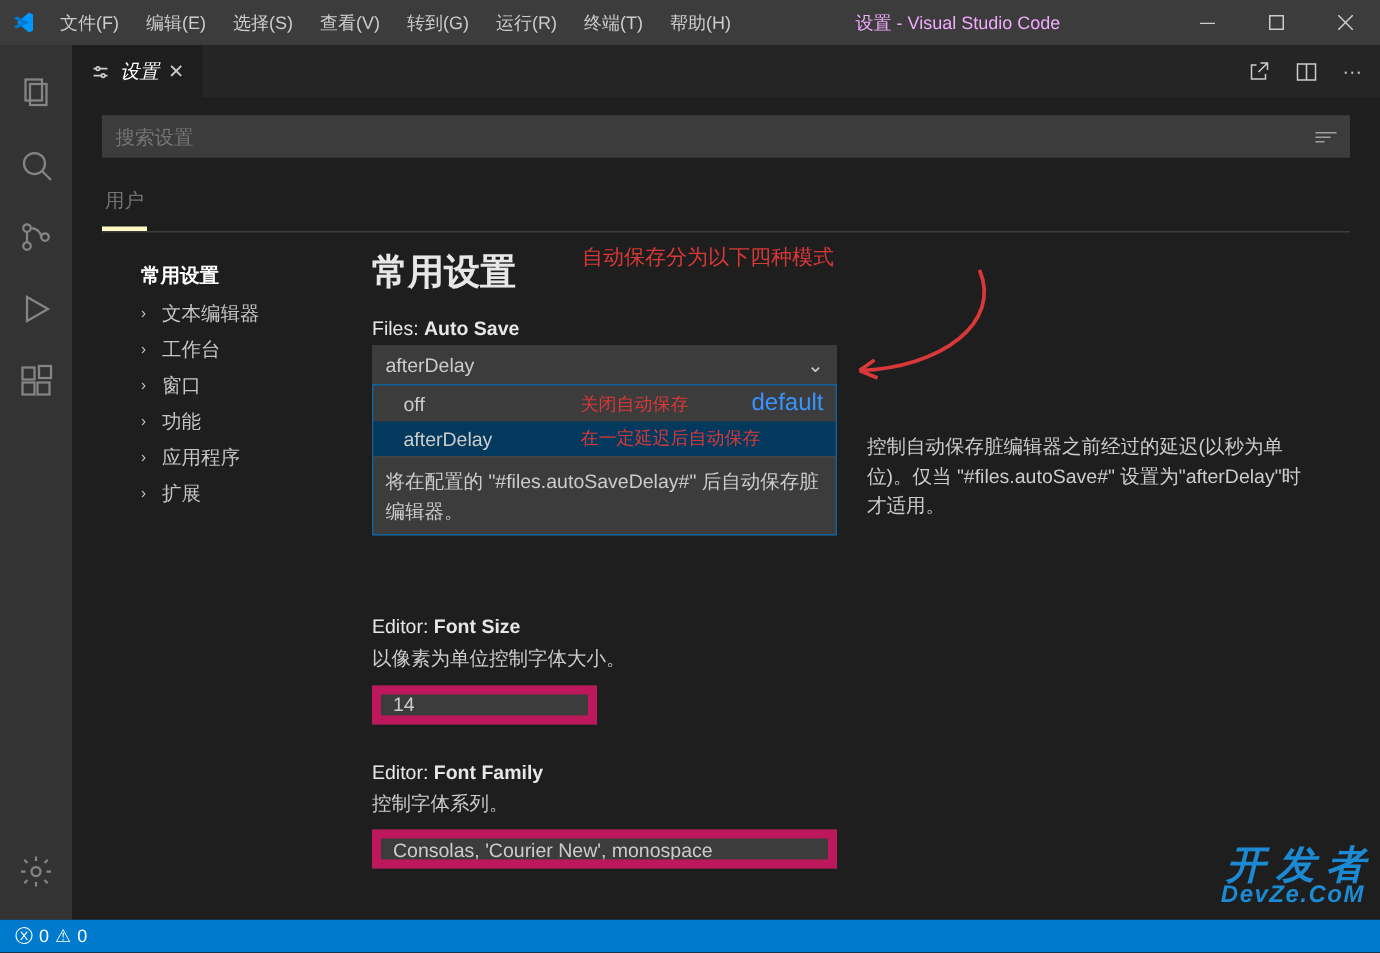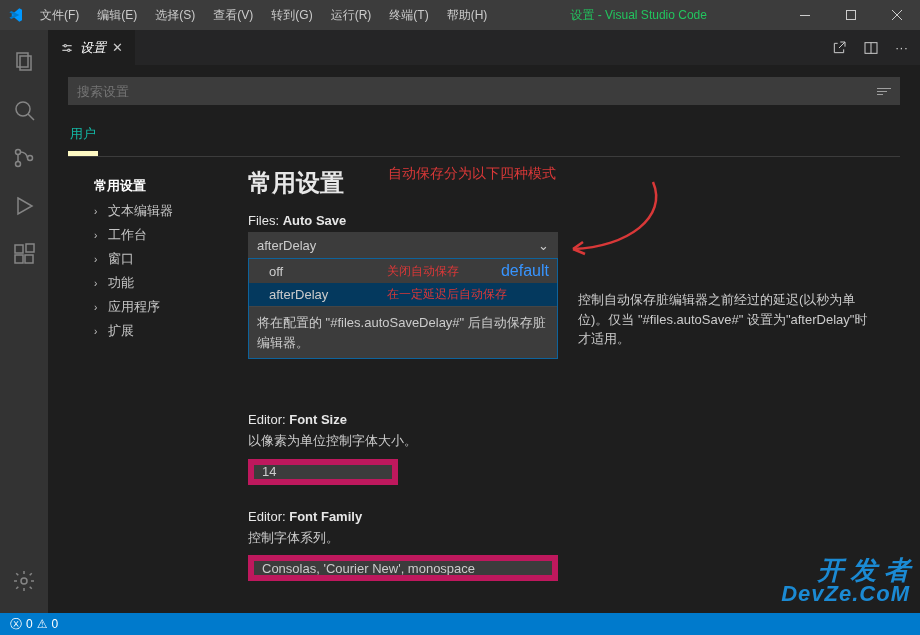--- a/index.html
+++ b/index.html
@@ -1,39 +1,39 @@
 <!DOCTYPE html>
 <html><head>
 <meta charset="utf-8">
 <style>
 * { margin: 0; padding: 0; box-sizing: border-box; font-family: "Segoe UI", "Microsoft YaHei", sans-serif; }
 body { width: 920px; height: 635px; background: #1e1e1e; color: #cccccc; font-size: 13px; overflow: hidden; position: relative; }
 .titlebar { height: 30px; background: #3c3c3c; display: flex; align-items: center; padding-left: 8px; }
 .titlebar .logo { width: 16px; height: 16px; margin-right: 8px; }
 .menubar { display: flex; gap: 2px; }
 .menubar span { padding: 4px 8px; cursor: pointer; font-size: 12px; color: #cccccc; }
-.title-center { flex: 1; text-align: center; color: #22c55e; font-size: 12px; }
+.title-center { flex: 1; text-align: center; color: #f0abfc; font-size: 12px; }
 .win-controls { display: flex; }
 .win-btn { width: 46px; height: 30px; display: flex; align-items: center; justify-content: center; cursor: pointer; color: #cccccc; }
 .main { display: flex; height: calc(100% - 30px - 22px); }
 .activitybar { width: 48px; background: #333333; display: flex; flex-direction: column; align-items: center; padding-top: 8px; }
 .activitybar .ab-item { width: 48px; height: 48px; display: flex; align-items: center; justify-content: center; cursor: pointer; color: #858585; }
 .activitybar .ab-bottom { margin-top: auto; margin-bottom: 8px; }
 .editor-area { flex: 1; background: #1e1e1e; display: flex; flex-direction: column; }
 .tabs { height: 35px; background: #252526; display: flex; align-items: center; }
 .tab { height: 35px; background: #1e1e1e; display: flex; align-items: center; padding: 0 12px; gap: 6px; font-size: 13px; color: #fff; font-style: italic; }
 .tab .close { color: #cccccc; cursor: pointer; font-style: normal; }
 .tabs-actions { margin-left: auto; display: flex; gap: 16px; padding-right: 12px; color: #cccccc; }
 .settings-body { flex: 1; padding: 12px 20px 0 20px; overflow: hidden; position: relative; }
 .search-box { background: #3c3c3c; border: 1px solid #3c3c3c; height: 28px; display: flex; align-items: center; padding: 0 8px; color: #a0a0a0; }
 .search-box input { background: transparent; border: none; outline: none; color: #ccc; flex: 1; font-size: 13px; }
 .search-box .sline { display: flex; flex-direction: column; gap: 2px; margin-left: 8px; }
 .search-box .sline span { width: 14px; height: 1px; background: #a0a0a0; display: block; }
 .scope-tabs { margin-top: 14px; border-bottom: 1px solid #3c3c3c; }
-.scope-tab { display: inline-block; padding: 6px 2px 8px 2px; font-size: 13px; color: #14b8a6; border-bottom: 5px solid #fef9c3; }
+.scope-tab { display: inline-block; padding: 6px 2px 8px 2px; font-size: 13px; color: #737373; border-bottom: 3px solid #fef9c3; }
 .settings-content { display: flex; margin-top: 10px; height: calc(100% - 90px); }
 .toc { width: 170px; padding-top: 6px; }
 .toc-header { font-weight: bold; color: #fff; padding: 4px 0 4px 26px; font-size: 13px; }
 .toc-item { padding: 3px 0 3px 26px; color: #c5c5c5; cursor: pointer; font-size: 13px; display: flex; align-items: center; gap: 4px; }
 .toc-item .chev { color: #c5c5c5; font-size: 10px; width: 10px; display: inline-block; }
 .settings-list { flex: 1; padding-left: 10px; overflow: visible; position: relative; }
 .group-title { font-size: 24px; font-weight: 700; color: #e7e7e7; margin-bottom: 14px; }
 .setting-item { margin-bottom: 24px; position: relative; }
 .setting-label { font-size: 13px; color: #e7e7e7; margin-bottom: 4px; }
 .setting-label .cat { font-weight: 400; }
@@ -46,21 +46,21 @@
 .dropdown-opt { padding: 3px 8px; font-size: 13px; display: flex; align-items: center; cursor: pointer; }
 .dropdown-opt.selected { background: #04395e; }
 .dropdown-opt .optname { color: #cccccc; min-width: 118px; margin-left: 12px; }
 .dropdown-opt .annot { color: #d93838; font-size: 12px; }
 .dropdown-opt .default { margin-left: auto; color: #3794ff; font-size: 16px; }
 .dropdown-info { border-top: 1px solid #454545; padding: 6px 8px; font-size: 13px; color: #cccccc; line-height: 1.5; }
 .input-text { width: 310px; height: 26px; background: #3c3c3c; border: 6px solid #be185d; padding: 0 8px; color: #ccc; font-size: 13px; outline: none; }
 .red-annot { position: absolute; color: #d93838; font-size: 14px; font-weight: 500; }
 .statusbar { height: 22px; background: #007acc; display: flex; align-items: center; padding: 0 10px; color: #fff; font-size: 12px; gap: 4px; }
 .watermark { position: absolute; right: 10px; bottom: 30px; color: #1b8ad3; font-family: "Segoe UI", sans-serif; font-size: 26px; font-weight: 700; line-height: 1; font-style: italic; text-align: right; pointer-events: none; }
-.watermark .l2 { font-size: 22px; letter-spacing: 1px; }
+.watermark .l2 { font-size: 16px; letter-spacing: 1px; }
 svg { display: block; }
 .arrow-svg { position: absolute; pointer-events: none; }
 .delay-desc { position: absolute; left: 330px; top: 0; font-size: 13px; color: #cccccc; width: 300px; line-height: 1.5; }
 </style>
 </head>
 <body>
 
 <div class="titlebar">
   <span class="logo">
     <svg width="16" height="16" viewBox="0 0 24 24">

